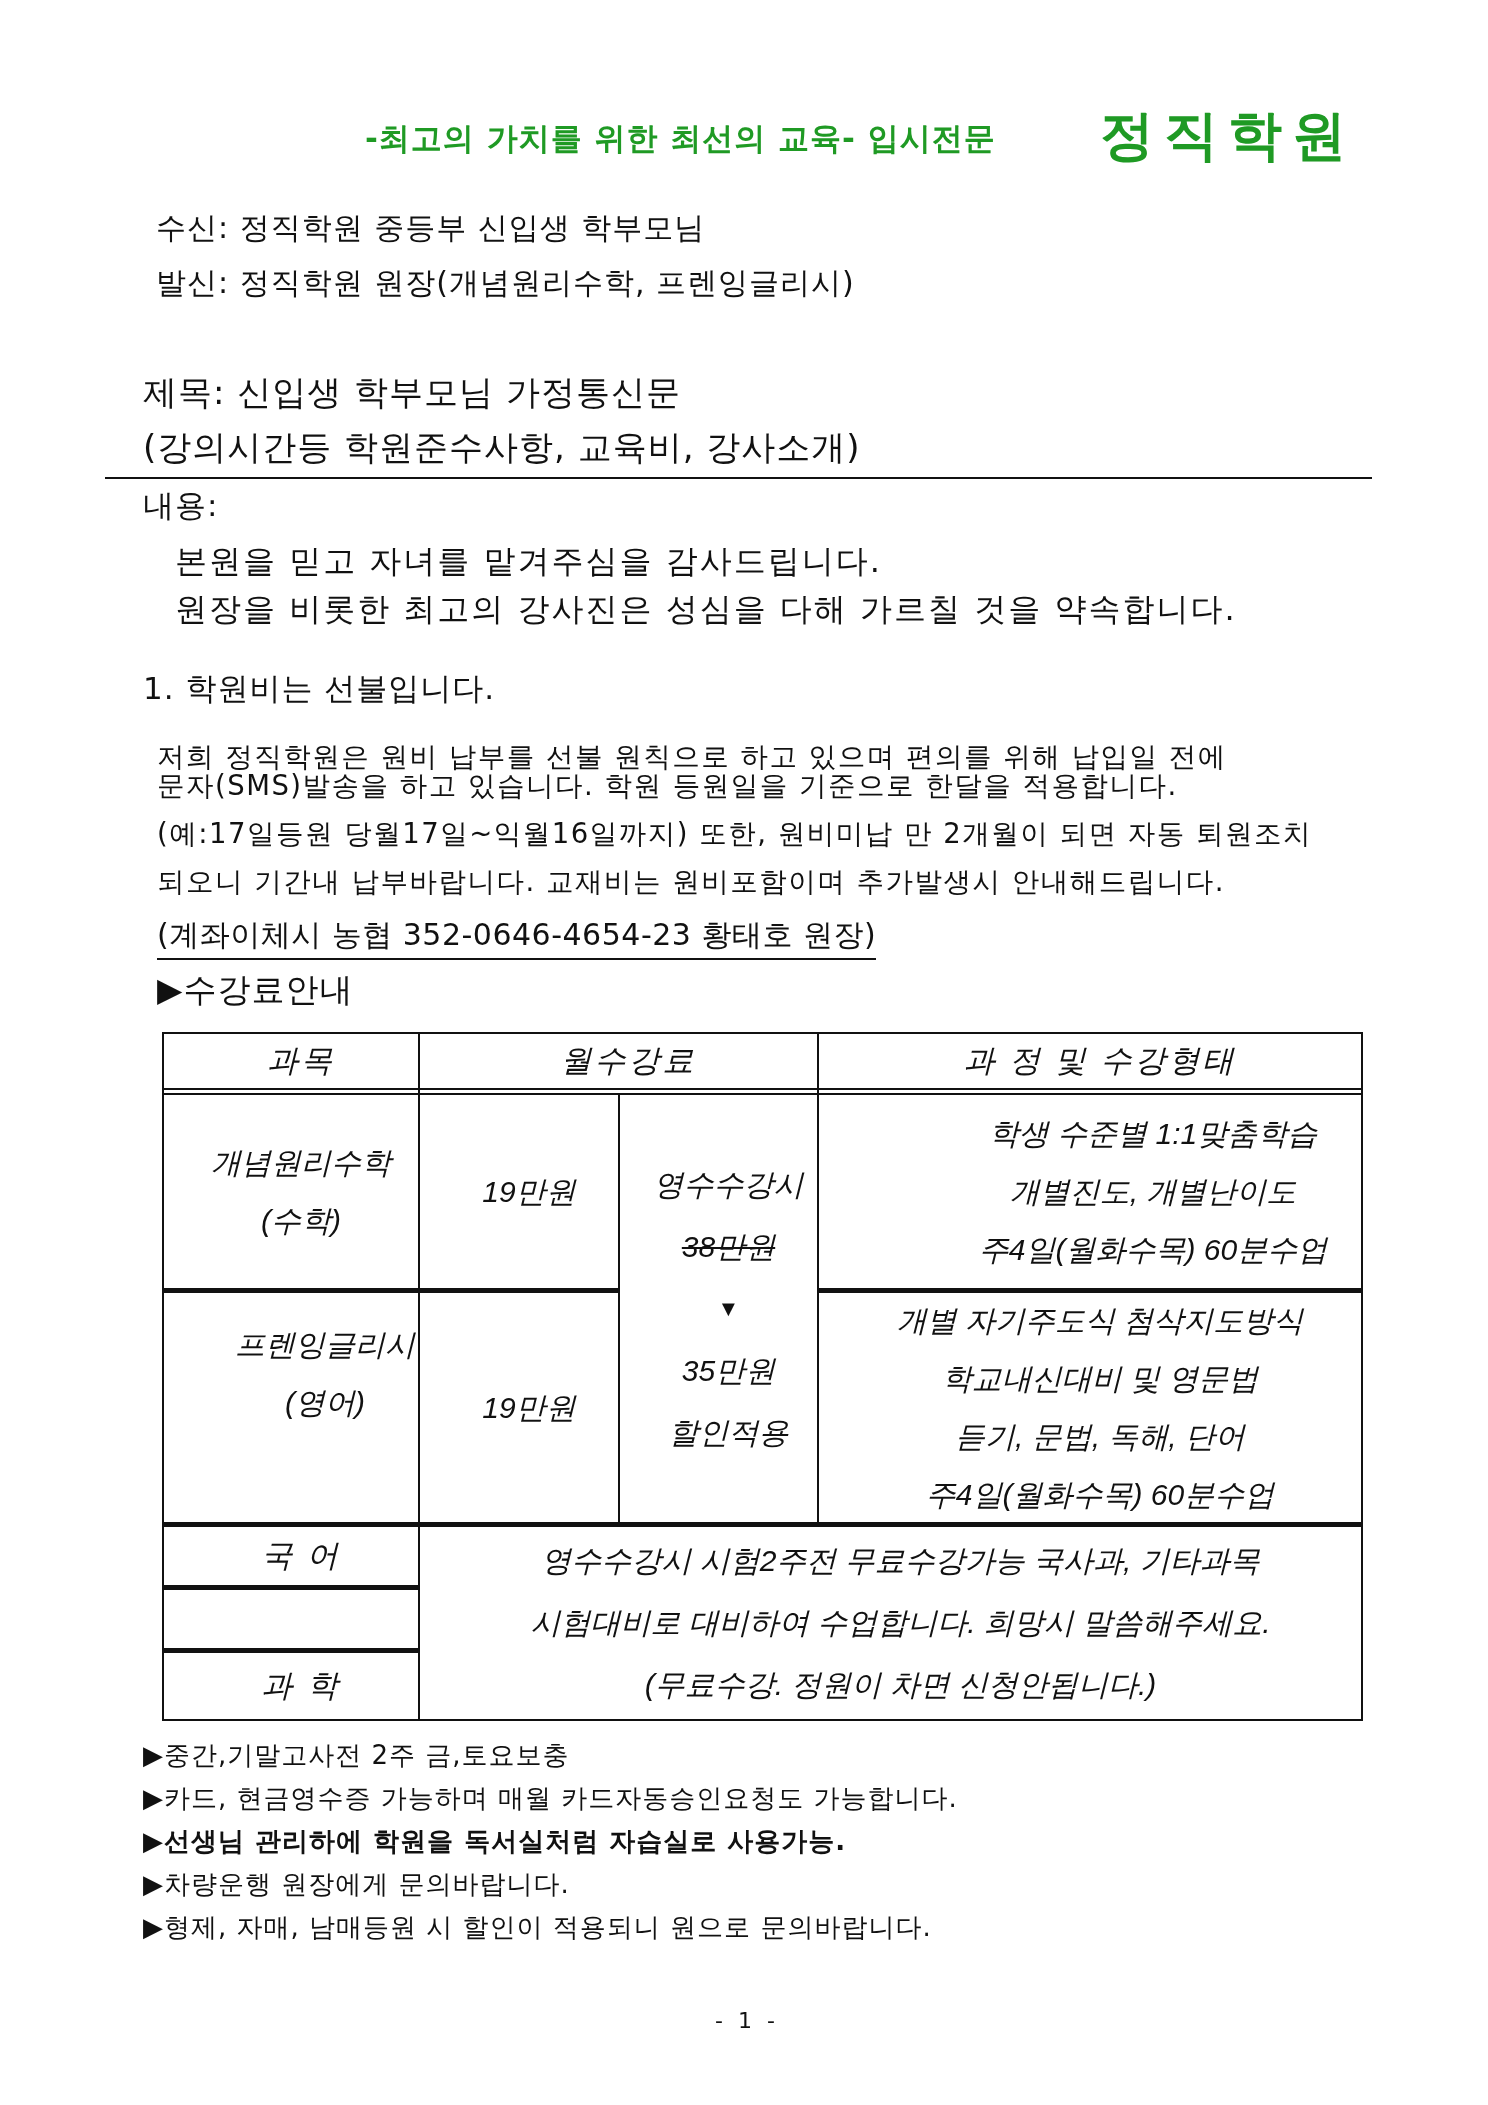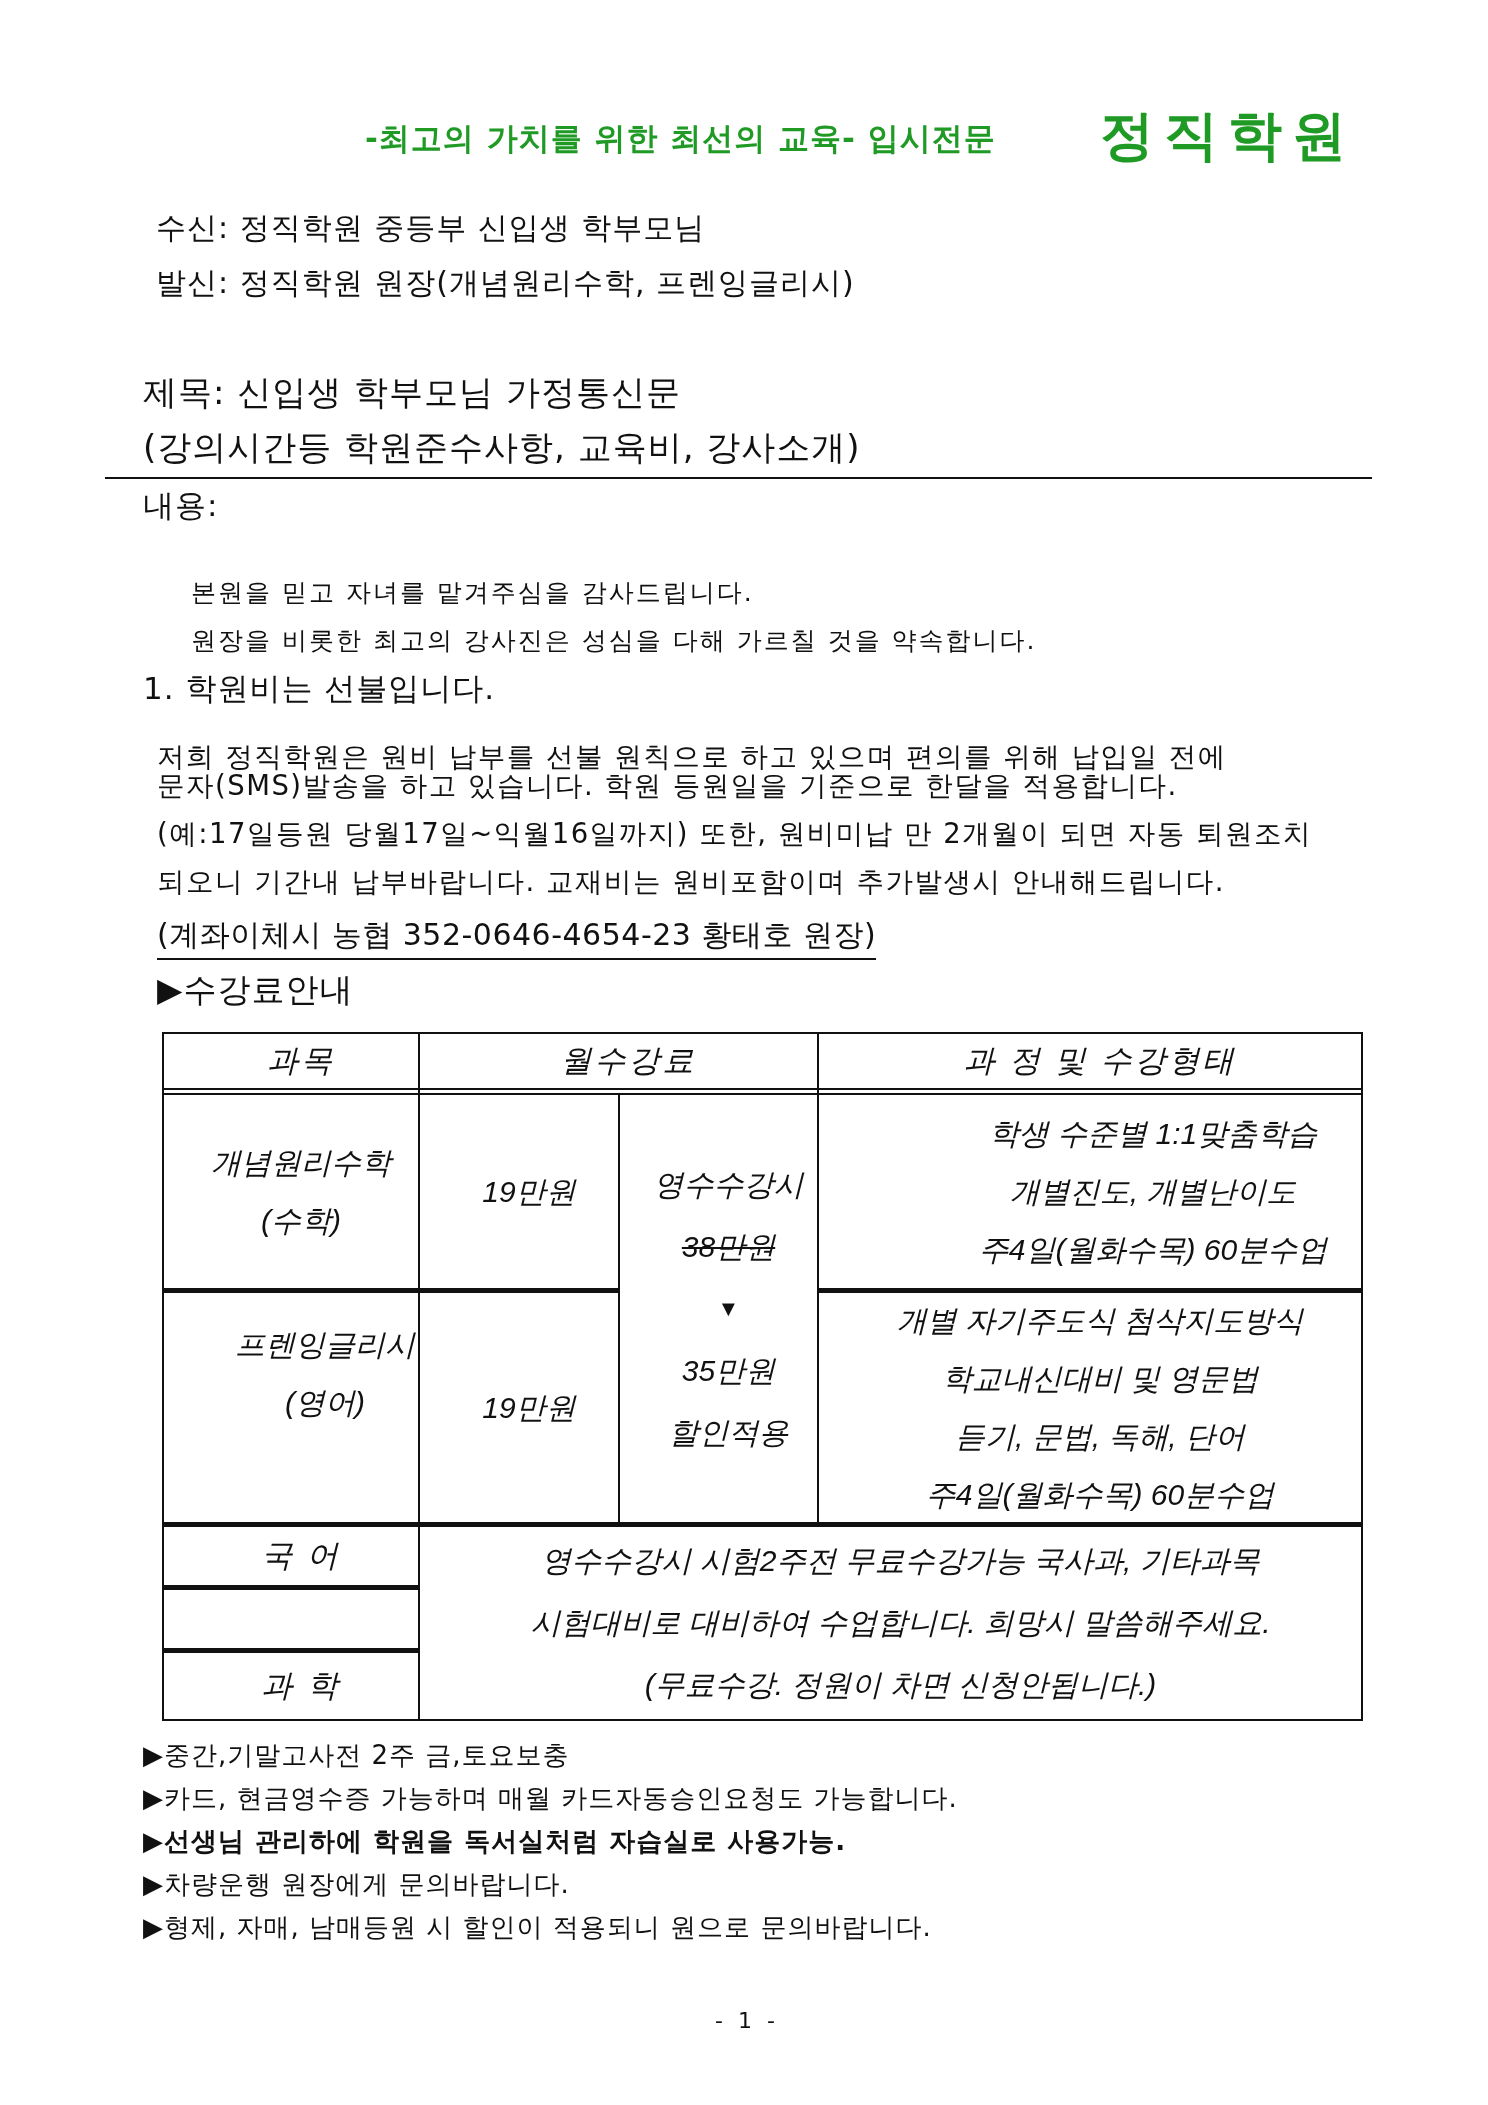--- a/index.html
+++ b/index.html
@@ -27,21 +27,21 @@
     }
 
     .meta-line { left: 143px; font-size: 30px; letter-spacing: 1px; margin-left: 13px; }
     .title-line { left: 143px; font-size: 34px; letter-spacing: 1px; }
 
     .divider {
       position: absolute; left: 105px; top: 477px;
       width: 1267px; height: 2px; background: #111;
     }
 
-    .para { left: 191px; font-size: 25px; letter-spacing: 2px; margin-top: 36px; }
+    .para { left: 175px; font-size: 32px; letter-spacing: 2px; }
     .section-heading { left: 143px; top: 668px; font-size: 31px; letter-spacing: 1px; }
     .body-line { left: 157px; font-size: 27.5px; letter-spacing: 1.5px; }
     .account {
       left: 157px; top: 915px; font-size: 30px;
       border-bottom: 2px solid #111; padding-bottom: 2px; letter-spacing: 0.5px;
     }
     .fee-heading { left: 157px; top: 968px; font-size: 33px; letter-spacing: 1px; }
 
     
     .fee-table {

